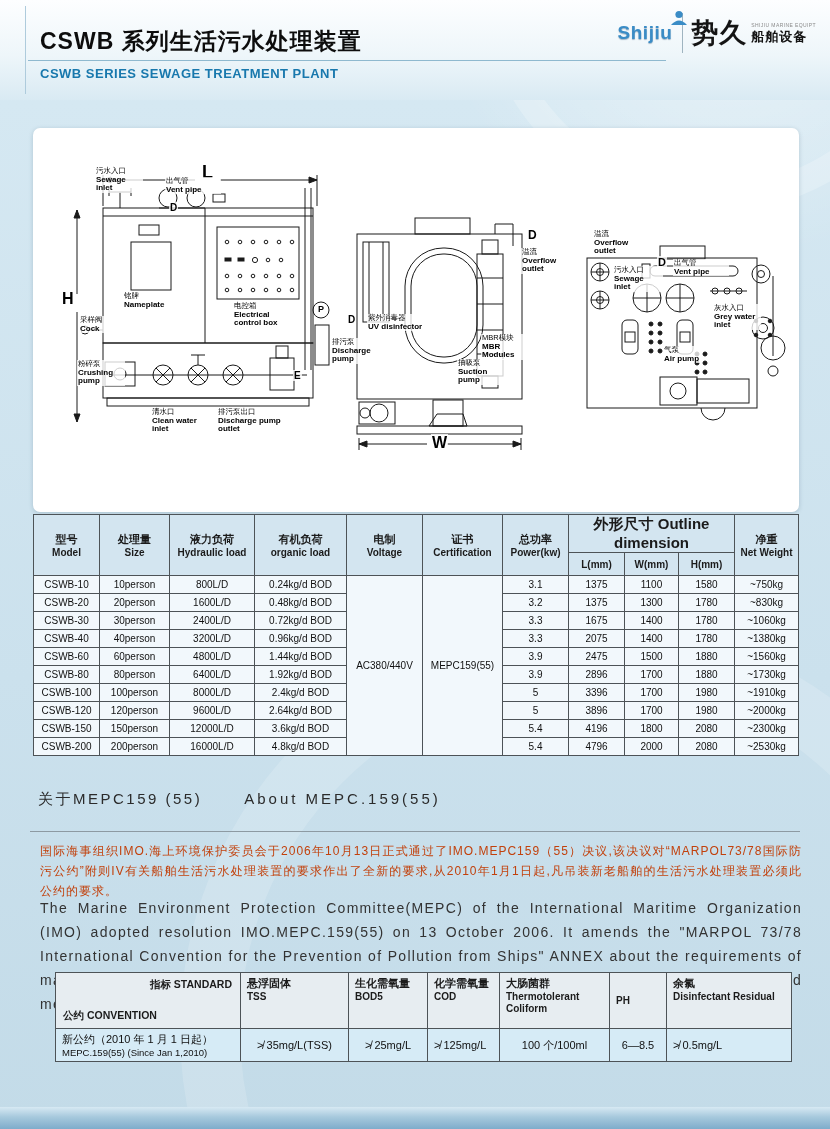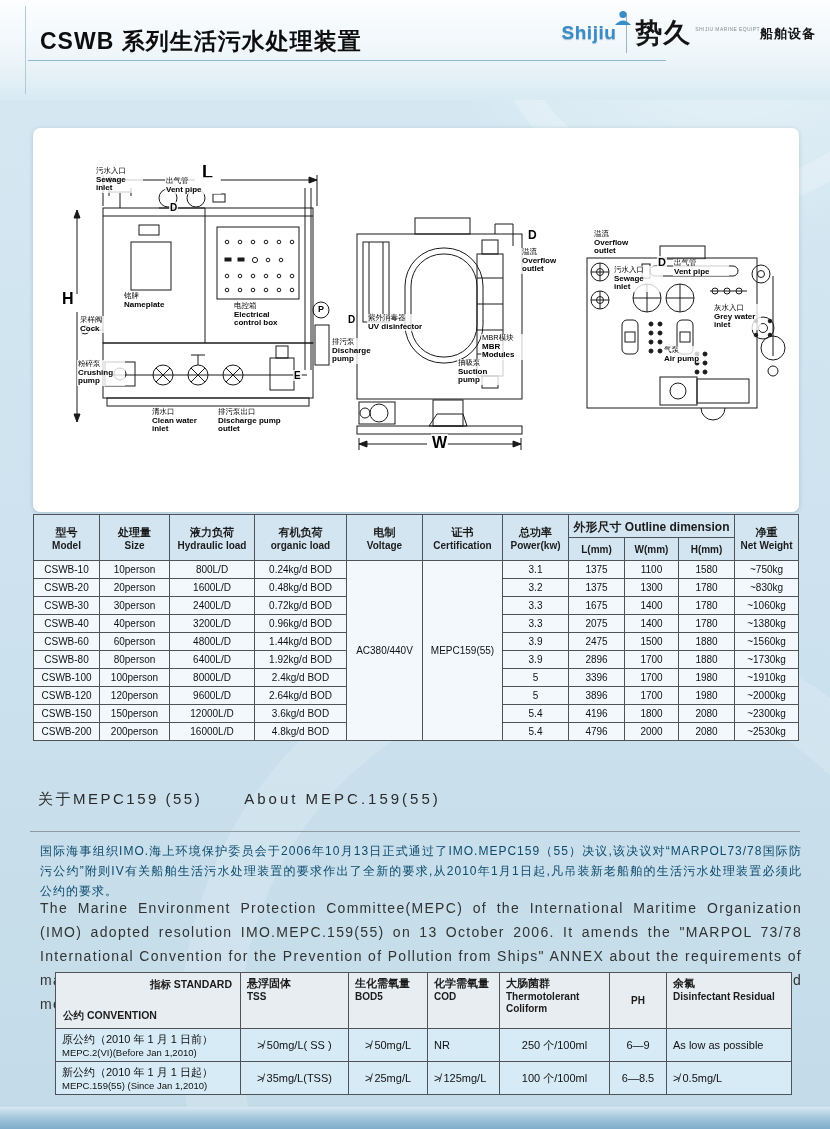--- a/index.html
+++ b/index.html
@@ -19,21 +19,21 @@
       background:linear-gradient(180deg,#fdfeff 0%,#eef6fa 55%,#d9eaf3 100%);}
   .title-cn{position:absolute;left:40px;top:26px;font-size:23px;font-weight:bold;color:#0d0d0d;letter-spacing:1px;}
   .title-rule{position:absolute;left:28px;top:60px;width:638px;height:1px;background:#8fb9cf;}
   .title-en{position:absolute;left:40px;top:66px;font-size:13px;font-weight:bold;color:#1878ad;letter-spacing:0.5px;}
   .logo{position:absolute;right:14px;top:13px;display:flex;align-items:center;}
   .logo-brand{font-size:19px;font-weight:bold;color:#3a8cc6;letter-spacing:0.5px;
       text-shadow:0 1px 1px rgba(20,60,100,0.35);position:relative;}
   .logo-man{position:absolute;left:52px;top:-13px;}
   .logo-sep{width:1px;height:40px;background:#9fb4c0;margin:0 8px 0 10px;}
   .logo-cn{font-size:27px;font-weight:bold;color:#141414;letter-spacing:1px;}
-  .logo-right{display:flex;flex-direction:row;margin-left:4px;line-height:1;}
+  .logo-right{display:flex;flex-direction:column;margin-left:4px;line-height:1;}
   .logo-tag{font-size:5px;color:#8a8a8a;letter-spacing:0.4px;margin-bottom:2px;}
   .logo-sub{font-size:13px;font-weight:bold;color:#141414;letter-spacing:1px;}
 
   
   .panel{position:absolute;left:33px;top:128px;width:766px;height:384px;background:#ffffff;
       border-radius:7px;box-shadow:0 1px 4px rgba(60,90,110,0.25);}
   .view{position:absolute;}
   .view svg{position:absolute;left:0;top:0;stroke:#1a1a1a;fill:none;stroke-width:1;}
   .dlabel{position:absolute;line-height:8.5px;background:rgba(255,255,255,0.78);padding:0 1px;}
   .dlabel .cn{display:block;font-size:7.5px;color:#000;}
@@ -42,27 +42,27 @@
 
   
   .spec-wrap{position:absolute;left:33px;top:514px;}
   table{border-collapse:collapse;}
   .spec{table-layout:fixed;width:765px;}
   .spec th,.spec td{border:1px solid #4d5357;text-align:center;padding:0;overflow:hidden;}
   .spec th{background:#d3e5f0;height:22px;}
   .spec td{background:#f2f8fc;font-size:10px;height:17px;color:#101010;}
   .hcn{display:block;font-size:11px;color:#1b1b1b;}
   .hen{display:block;font-size:10px;color:#1b1b1b;}
-  .outline-h{font-size:12px;color:#1b1b1b;}
+  .outline-h{font-size:15px;color:#1b1b1b;}
 
   
   .mepc-head{position:absolute;left:38px;top:790px;font-size:15px;color:#2b2b2b;letter-spacing:2.5px;}
   .mepc-head .en{margin-left:42px;letter-spacing:3px;}
   .mepc-rule{position:absolute;left:30px;top:831px;width:770px;height:1px;background:#8d9aa2;}
-  .para{position:absolute;left:40px;width:762px;text-align:justify;color:#0c4a6e;}
+  .para{position:absolute;left:40px;width:762px;text-align:justify;color:#c2410c;}
   .para-cn{top:841px;font-size:12px;line-height:20px;letter-spacing:1px;}
   .para-en{top:896px;font-size:14px;line-height:24px;letter-spacing:1.3px;color:#333;}
 
   
   .std-wrap{position:absolute;left:55px;top:972px;}
   .std{table-layout:fixed;width:736px;}
   .std th,.std td{border:1px solid #4d5357;padding:3px 6px;vertical-align:middle;}
   .std th{background:#e7edf1;text-align:left;vertical-align:top;height:49px;}
   .std td{background:#d6ebf6;font-size:11px;color:#101010;text-align:center;}
   .std .rowlab{text-align:left;}
@@ -83,20 +83,21 @@
 
 <div class="bg">
   <div class="swirl s1"></div>
   <div class="swirl s2"></div>
 </div>
 
 <div class="header">
   <div class="vline"></div>
   <div class="title-cn">CSWB 系列生活污水处理装置</div>
   <div class="title-rule"></div>
+  <div class="title-en">CSWB SERIES  SEWAGE TREATMENT PLANT</div>
   <div class="logo">
     <div class="logo-brand">
       <span>Shijiu</span>
       <span class="logo-man">
         <svg width="18" height="16" viewBox="0 0 18 16">
           <circle cx="9" cy="4.5" r="3.6" fill="#3a8cc6" stroke="none"></circle>
           <path d="M1,15 Q9,6 17,15" fill="#3a8cc6" stroke="none"></path>
         </svg>
       </span>
     </div>
@@ -574,39 +575,27 @@
             <span class="sen">BOD5</span>
           </th>
     <th>
             <span class="scn">化学需氧量</span>
             <span class="sen">COD</span>
           </th>
     <th>
             <span class="scn">大肠菌群</span>
             <span class="sen">Thermotolerant Coliform</span>
           </th>
-    <th style="vertical-align:middle;text-align:center;">
+    <th style="vertical-align:middle;">
             <span class="sen">PH</span>
           </th>
     <th>
             <span class="scn">余氯</span>
             <span class="sen">Disinfectant Residual</span>
           </th>
-  </tr>
-  <tr>
-    <td class="rowlab">
-      <span class="lab-cn">原公约（2010 年 1 月 1 日前）</span>
-      <span class="lab-en">MEPC.2(VI)(Before Jan 1,2010)</span>
-    </td>
-    <td>≯ 50mg/L( SS )</td>
-    <td>≯ 50mg/L</td>
-    <td style="text-align:left;">NR</td>
-    <td>250 个/100ml</td>
-    <td>6—9</td>
-    <td style="text-align:left;">As low as possible</td>
   </tr>
   <tr>
     <td class="rowlab">
       <span class="lab-cn">新公约（2010 年 1 月 1 日起）</span>
       <span class="lab-en">MEPC.159(55) (Since Jan 1,2010)</span>
     </td>
     <td>≯ 35mg/L(TSS)</td>
     <td>≯ 25mg/L</td>
     <td style="text-align:left;">≯ 125mg/L</td>
     <td>100 个/100ml</td>

